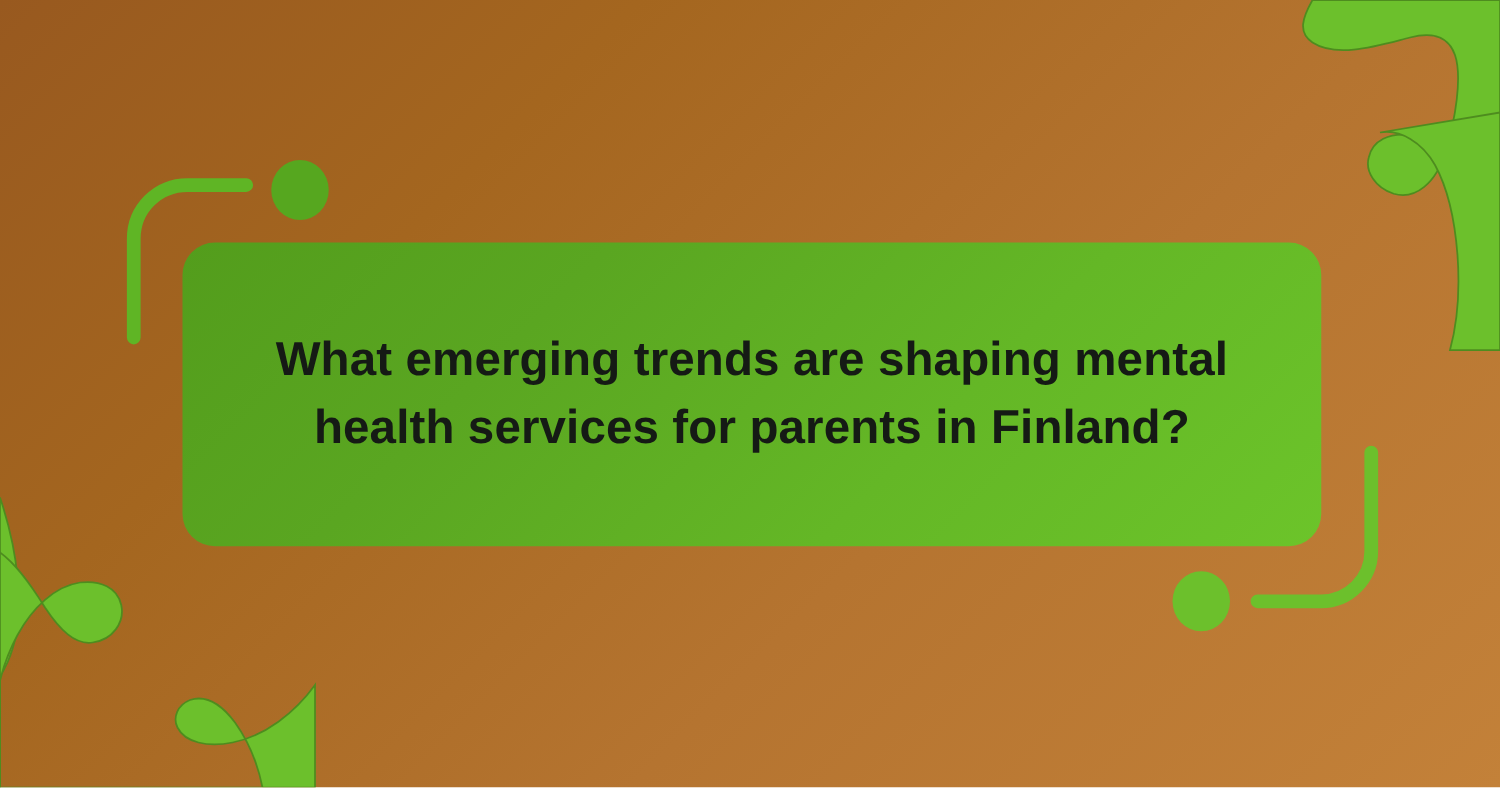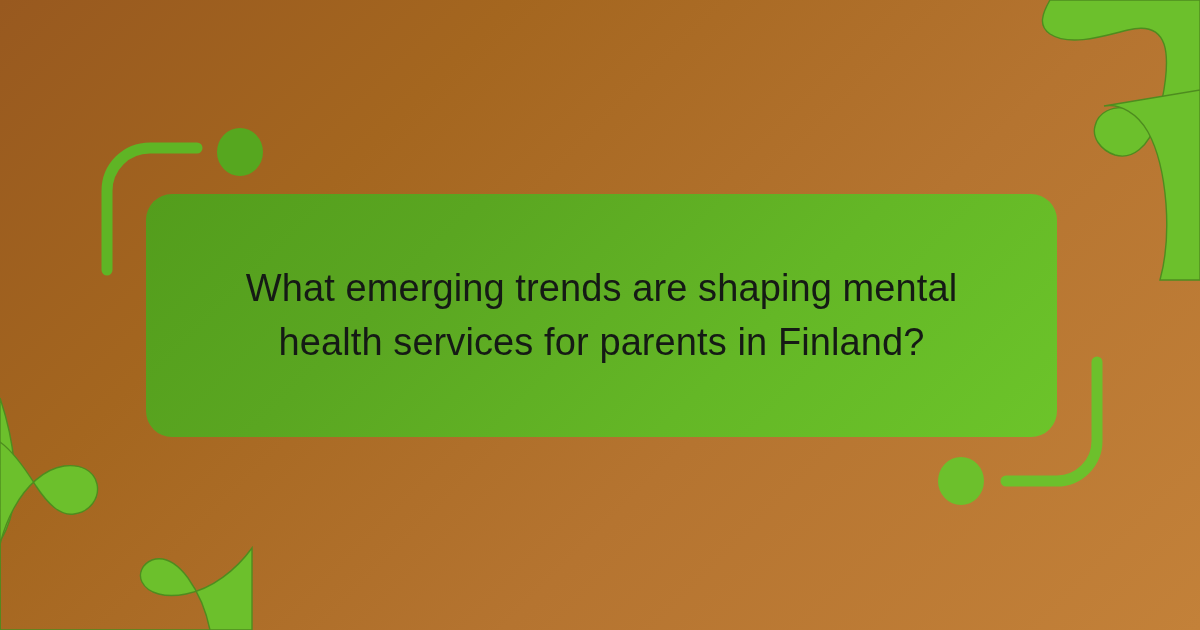--- a/index.html
+++ b/index.html
@@ -35,21 +35,21 @@
     align-items: center;
     justify-content: center;
     box-sizing: border-box;
     padding: 20px 56px;
   }
   #question-text {
     margin: 0;
     color: #151a15;
     font-size: 38px;
     line-height: 1.42;
-    font-weight: 400;
+    font-weight: 700;
     text-align: center;
     letter-spacing: 0.1px;
     max-width: 780px;
   }
 </style>
 </head>
 <body>
 
 <div id="canvas">
 

